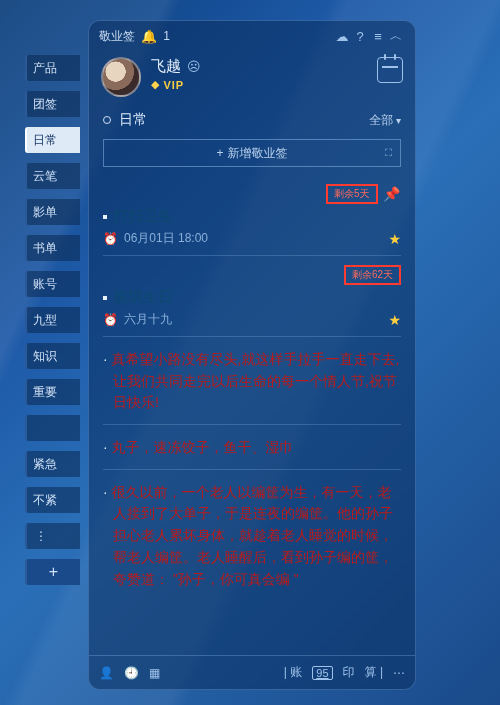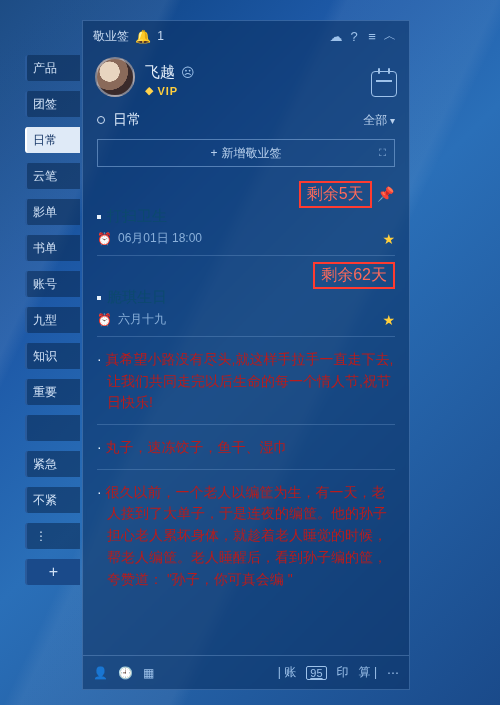--- a/index.html
+++ b/index.html
@@ -34,42 +34,42 @@
   }
   .side-tab.active { background:#dfeaf7; color:#1a3a6a; border-left-color:#fff; }
   .side-tab.plus {
     background:#1a4a8a; color:#cfe0f5; text-align:center; padding-left:0;
     font-size:16px; height:26px;
   }
   .side-tab-dots { color:#cfe0f5; text-align:left; padding-left:8px; letter-spacing:2px;}
 
   
   .panel {
-    position:absolute; left:82px; top:20px; width:328px; height:670px;
+    position:absolute; left:88px; top:20px; width:328px; height:670px;
     background:rgba(10,45,95,0.55);
     border:1px solid rgba(120,170,230,0.35);
-    border-radius:0;
+    border-radius:12px;
     backdrop-filter: blur(2px);
     display:flex; flex-direction:column;
     color:#d8e6f7;
   }
 
   
   .titlebar {
     height:30px; display:flex; align-items:center; padding:0 10px;
     font-size:12px; color:#c5d8ef;
   }
   .titlebar .app-name { display:flex; align-items:center; gap:6px;}
   .bell { position:relative; font-size:13px; color:#9ec2ea;}
   .titlebar .spacer { flex:1;}
   .tb-icon { width:18px; text-align:center; color:#9ec2ea; cursor:pointer; font-size:13px;}
 
   
   .profile {
-    display:flex; align-items:flex-end; gap:10px; padding:6px 12px 10px;
+    display:flex; align-items:flex-start; gap:10px; padding:6px 12px 10px;
   }
   .avatar {
     width:40px; height:40px; border-radius:50%;
     background: radial-gradient(circle at 35% 35%, #e8d5c0 0 30%, #8a6a5a 31% 55%, #3a2a2a 56% 100%);
     border:2px solid rgba(200,220,245,0.5);
   }
   .user-block { display:flex; flex-direction:column; gap:2px;}
   .username { font-size:15px; color:#e6f0fb; display:flex; align-items:center; gap:6px;}
   .face { font-size:13px; color:#9ec2ea;}
   .vip-row { display:flex; align-items:center; gap:4px; font-size:11px;}
@@ -106,21 +106,21 @@
   .add-btn .expand{position:absolute; right:8px; font-size:10px; color:#8ab0da;}
 
   
   .list{ flex:1; overflow:hidden; padding:0 14px;}
   .note{
     border-bottom:1px solid rgba(150,190,235,0.25);
     padding:8px 0 8px 0; position:relative;
   }
   .badge-row{ display:flex; justify-content:flex-end; align-items:center; gap:6px; height:22px;}
   .badge{
-    border:2px solid #ff3b30; color:#ff6a5a; font-size:16px;
+    border:2px solid #ff3b30; color:#ff6a5a; font-size:10px;
     padding:1px 6px; background:rgba(0,0,0,0);
   }
   .pin{ color:#2bd4c0; font-size:14px;}
   .star{ color:#ffcf3d; font-size:14px;}
   .note-title-row{ display:flex; align-items:center; gap:6px; font-size:15px; color:#0c4a6e; padding:2px 0 4px;}
   .bullet{ width:4px;height:4px;background:#e8f1fb;}
   .meta-row{display:flex; align-items:center; gap:6px; font-size:12px; color:#8ab0da;}
   .meta-row .clock{font-size:12px;}
   .meta-row .spacer{flex:1;}
 

